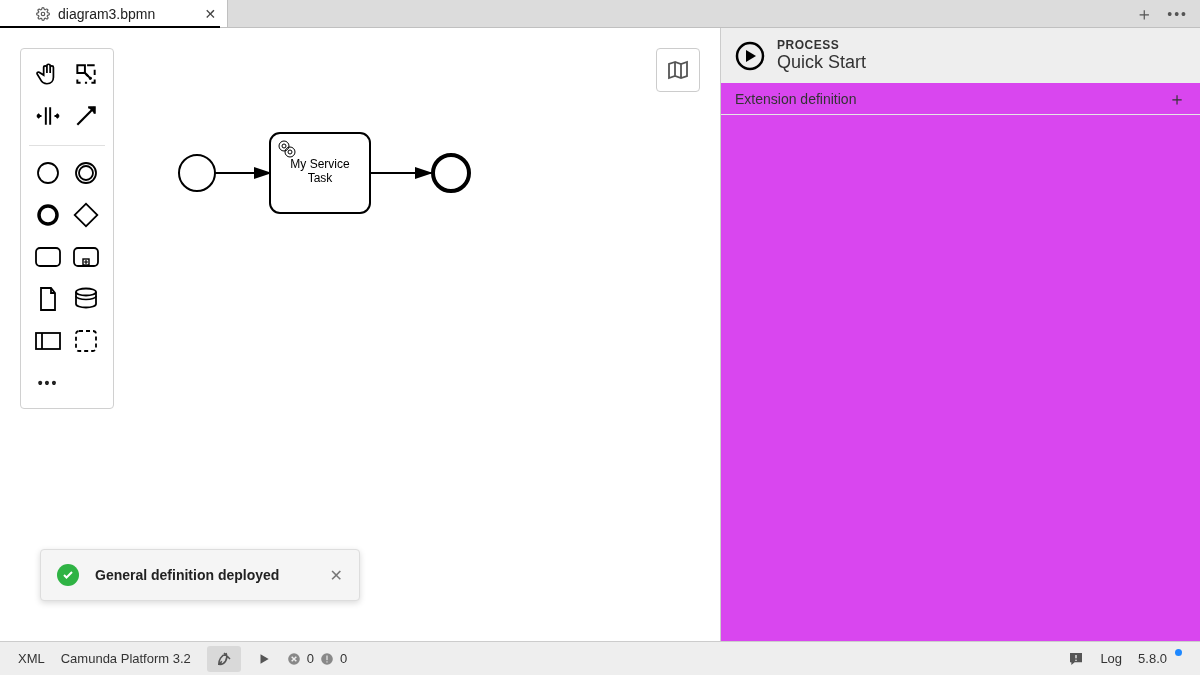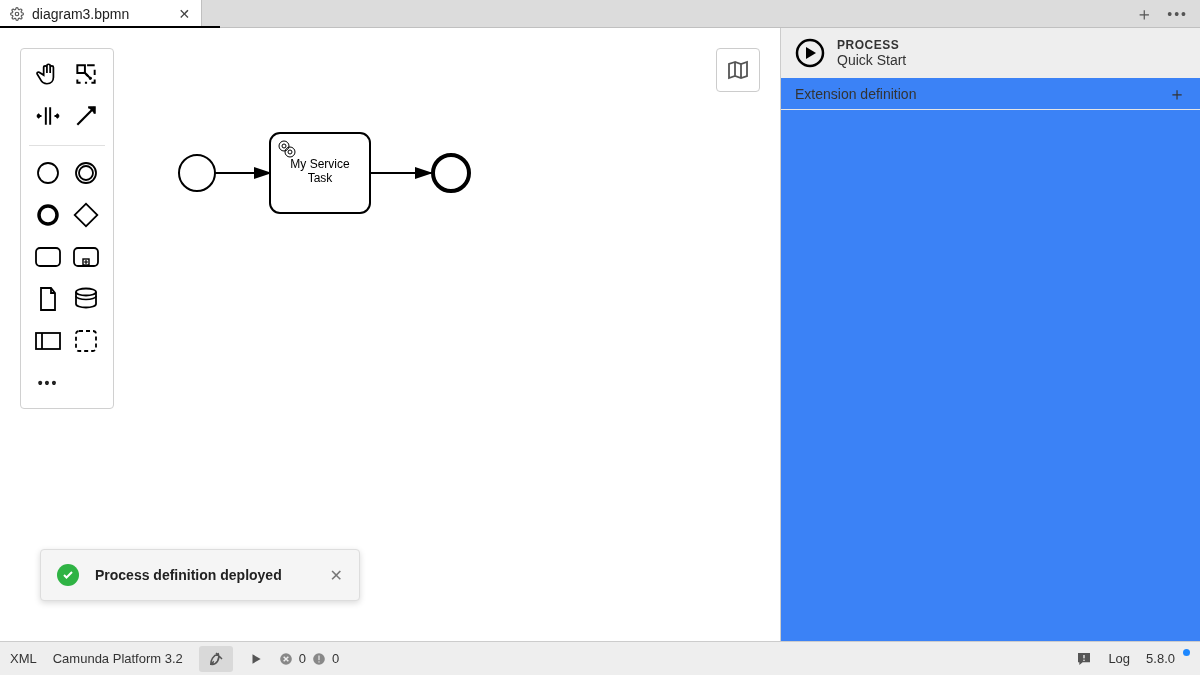--- a/index.html
+++ b/index.html
@@ -1,20 +1,20 @@
 <!DOCTYPE html>
 <html><head>
 <meta charset="utf-8">
 <style>
   * { box-sizing: border-box; }
   html, body { margin:0; padding:0; height:100%; font-family: Arial, Helvetica, sans-serif; font-size:14px; color:#222; }
   body { width:1200px; height:675px; overflow:hidden; background:#fff; display:flex; flex-direction:column; }
 
   
-  .tabbar { height:28px; background:#dcdcdc; display:flex; align-items:stretch; border-bottom:1px solid #c0c0c0; }
+  .tabbar { height:28px; background:#dcdcdc; display:flex; align-items:stretch; border-bottom:1px solid #c0c0c0;margin-left:26px; }
   .tab { display:flex; align-items:center; gap:8px; padding:0 10px; background:#fff; border-right:1px solid #c0c0c0; position:relative; }
   .tab .close { width:14px; height:14px; display:flex; align-items:center; justify-content:center; cursor:pointer; font-size:14px; color:#444; margin-left:40px;}
   .tabbar-spacer { flex:1; }
   .tabbar-actions { display:flex; align-items:center; gap:14px; padding:0 12px; color:#555; }
   .tabbar-actions span { cursor:pointer; }
 
   
   .main { flex:1; display:flex; min-height:0; }
   .canvas-wrap { flex:1; position:relative; background:#fff; }
 
@@ -32,36 +32,36 @@
   .diagram { position:absolute; top:0; left:0; width:100%; height:100%; }
 
   
   .toast { position:absolute; left:40px; bottom:40px; background:#f5f5f5; border:1px solid #ddd; border-radius:4px; padding:14px 16px; display:flex; align-items:center; gap:16px; box-shadow:0 2px 6px rgba(0,0,0,0.15); min-width:320px;}
   .toast .check { width:22px; height:22px; border-radius:50%; background:#2fb344; display:flex; align-items:center; justify-content:center; }
   .toast .check svg { width:12px; height:12px; }
   .toast .msg { font-weight:600; color:#222; }
   .toast .dismiss { margin-left:auto; color:#777; cursor:pointer; font-size:16px;}
 
   
-  .props { width:420px; border-left:1px solid #ccc; background:#3b82f6; display:flex; flex-direction:column; }
+  .props { width:480px; border-left:1px solid #ccc; background:#d946ef; display:flex; flex-direction:column; }
   .props-header { background:#eee; padding:10px 14px; display:flex; align-items:center; gap:12px; }
   .props-header .icon { width:30px; height:30px; }
   .props-header .labels { display:flex; flex-direction:column; }
   .props-header .type { font-weight:700; font-size:12px; letter-spacing:0.5px; color:#333;}
-  .props-header .name { font-size:14px; color:#333;}
+  .props-header .name { font-size:18px; color:#333;}
   .props-section { height:32px; display:flex; align-items:center; padding:0 14px; border-bottom:1px solid #e6e6e6; justify-content:space-between; cursor:pointer;}
   .props-section:first-of-type { border-top:1px solid #e6e6e6; }
   .props-section .title { color:#333; }
   .props-section .right { display:flex; align-items:center; gap:14px; color:#666;}
   .dot { width:6px; height:6px; border-radius:50%; background:#888; display:inline-block;}
   .chev::before { content:"›"; font-size:18px; color:#555; }
   .plus { font-size:18px; color:#333; }
 
   
-  .status { height:34px; background:#eee; border-top:1px solid #ccc; display:flex; align-items:center; padding:0 10px; gap:16px; font-size:13px; color:#333;}
+  .status { height:34px; background:#eee; border-top:1px solid #ccc; display:flex; align-items:center; padding:0 18px; gap:16px; font-size:13px; color:#333;}
   .status .seg { display:flex; align-items:center; gap:6px; }
   .status .spacer { flex:1; }
   .status .rocket-box { background:#d9d9d9; padding:4px 8px; border-radius:3px; display:flex; align-items:center; }
   .version-dot { width:7px; height:7px; background:#1e88ff; border-radius:50%; display:inline-block; margin-left:2px; position:relative; top:-6px;}
 
   svg { display:block; }
 </style>
 </head>
 <body>
 
@@ -222,21 +222,21 @@
 
       <circle cx="451" cy="145" r="18" fill="#fff" stroke="#000" stroke-width="4"></circle>
     </svg>
 
     <div class="toast">
       <span class="check">
         <svg viewBox="0 0 24 24" fill="none" stroke="#fff" stroke-width="4">
             <path d="M4 12l5 5L20 6"></path>
           </svg>
       </span>
-      <span class="msg">Process definition deployed</span>
+      <span class="msg">General definition deployed</span>
       <span class="dismiss">✕</span>
     </div>
   </div>
 
   <div class="props">
     <div class="props-header">
       <span class="icon">
         <svg width="30" height="30" viewBox="0 0 30 30">
             <circle cx="15" cy="15" r="13" fill="none" stroke="#000" stroke-width="2.5"></circle>
             <path d="M11 9l10 6-10 6z" fill="#000"></path>

